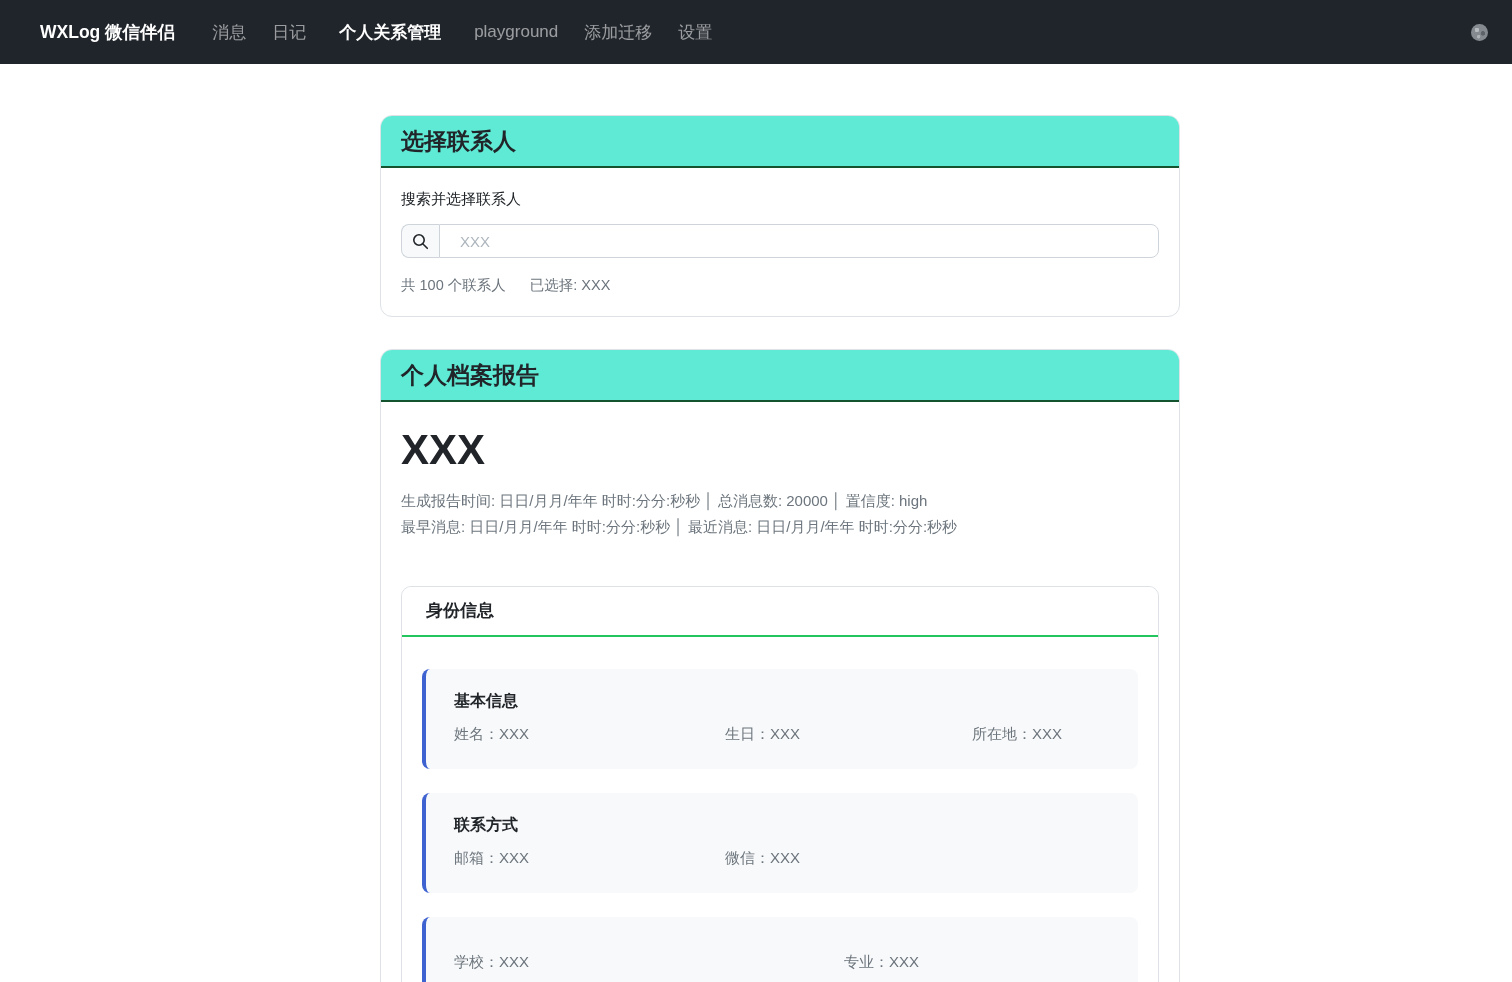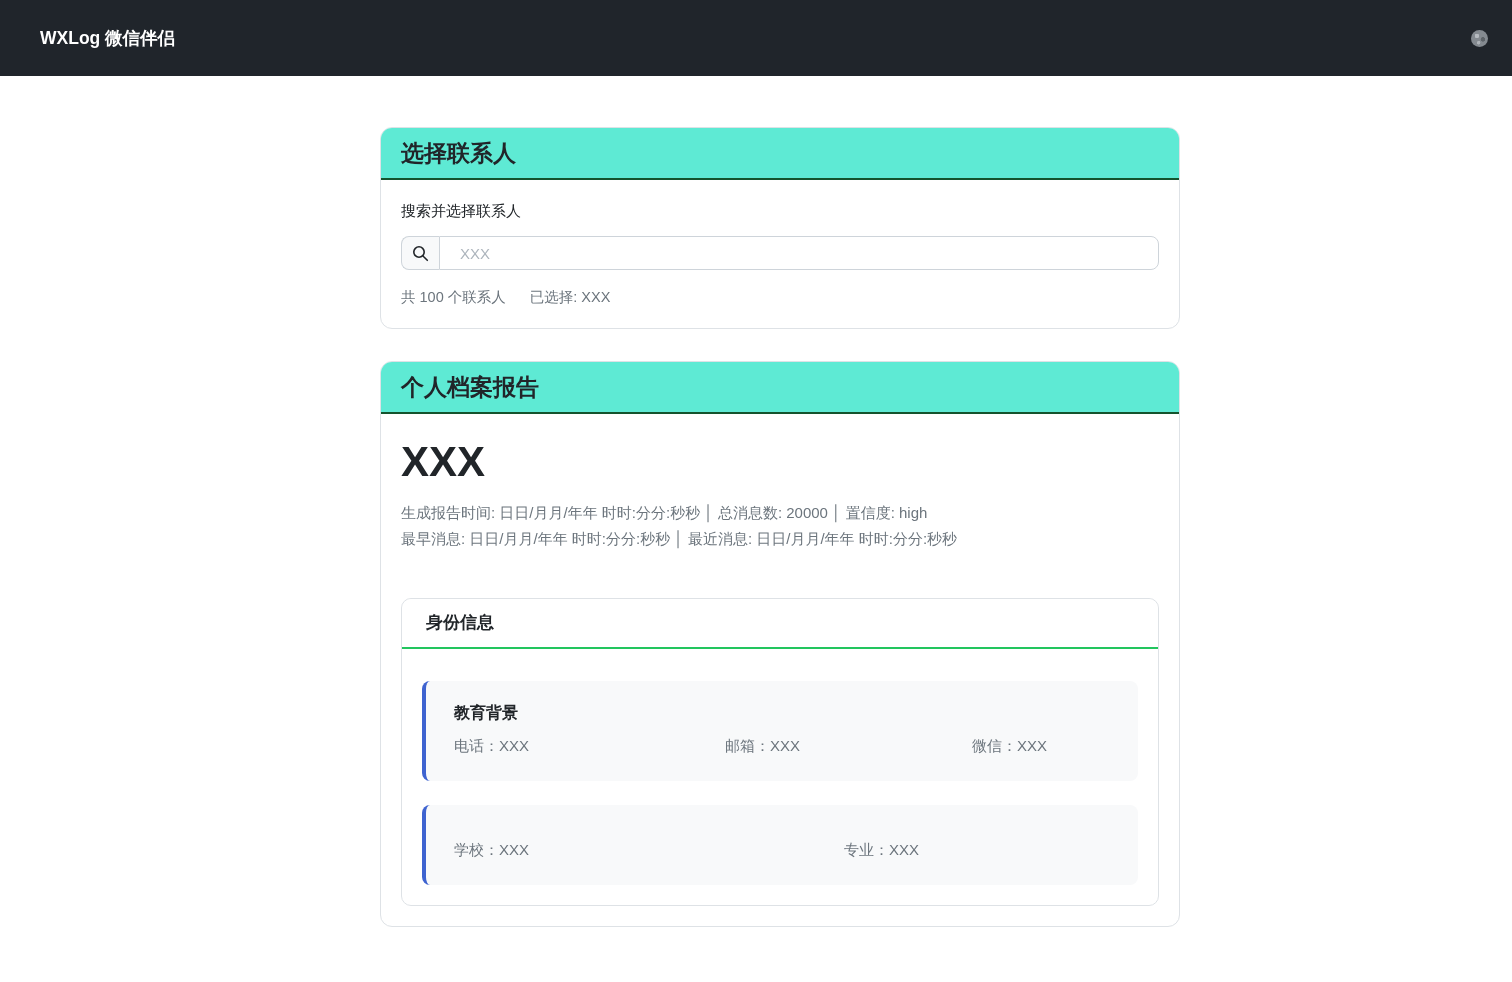--- a/index.html
+++ b/index.html
@@ -5,21 +5,21 @@
   * { margin: 0; padding: 0; box-sizing: border-box; }
   html, body {
     width: 1512px; height: 982px; overflow: hidden;
     background: #ffffff;
     font-family: "Liberation Sans", "DejaVu Sans", sans-serif;
     color: #212529;
   }
 
   
   .navbar {
-    height: 76px; background: #20252b;
+    height: 64px; background: #20252b;
     display: flex; align-items: center;
     padding: 0 24px 0 40px;
   }
   .brand { color: #ffffff; font-weight: 700; font-size: 17.5px; cursor: pointer; white-space: nowrap; }
   .nav-items { display: flex; align-items: center; gap: 26px; margin-left: 37px; font-size: 17px; }
   .nav-item { color: rgba(255,255,255,0.55); cursor: pointer; white-space: nowrap; text-decoration: none; }
   .nav-item.active { color: #ffffff; font-weight: 700; padding: 0 7px; }
   .avatar {
     margin-left: auto; width: 17px; height: 17px; border-radius: 50%;
     background:
@@ -79,20 +79,28 @@
   .info-group-title { font-size: 16px; font-weight: 700; line-height: 20px; color: #212529; }
   .info-grid { display: grid; margin-top: 12px; color: #6c757d; font-size: 15px; line-height: 22px; }
   .cols-3 { grid-template-columns: 271fr 247fr 146fr; }
   .cols-2 { grid-template-columns: 390fr 274fr; }
 </style>
 </head>
 <body>
 
 <nav class="navbar">
   <div class="brand">WXLog 微信伴侣</div>
+  <div class="nav-items">
+    <a class="nav-item">消息</a>
+    <a class="nav-item">日记</a>
+    <a class="nav-item active">个人关系管理</a>
+    <a class="nav-item">playground</a>
+    <a class="nav-item">添加迁移</a>
+    <a class="nav-item">设置</a>
+  </div>
   <div class="avatar"></div>
 </nav>
 
 <main class="page">
 
   <section class="card">
     <div class="card-header">
       <span>选择联系人</span>
     </div>
     <div class="card-body">
@@ -119,25 +127,32 @@
     </div>
     <div class="card-body">
       <h1 class="report-name">XXX</h1>
       <div class="meta-line">生成报告时间: 日日/月月/年年 时时:分分:秒秒 │ 总消息数: 20000 │ 置信度: high</div>
       <div class="meta-line">最早消息: 日日/月月/年年 时时:分分:秒秒 │ 最近消息: 日日/月月/年年 时时:分分:秒秒</div>
 
       <div class="sub-card">
         <div class="sub-card-header">身份信息</div>
         <div class="sub-card-body">
 
+          <div class="info-group">
+            <div class="info-group-title">基本信息</div>
+            <div class="info-grid cols-3">
+              <span>姓名：XXX</span>
+              <span>生日：XXX</span>
+              <span>所在地：XXX</span>
+            </div>
+          </div>
 
           <div class="info-group">
-            <div class="info-group-title">教育背景</div>
+            <div class="info-group-title">联系方式</div>
             <div class="info-grid cols-3">
-              <span>电话：XXX</span>
               <span>邮箱：XXX</span>
               <span>微信：XXX</span>
             </div>
           </div>
 
           <div class="info-group">
             <div class="info-grid cols-2">
               <span>学校：XXX</span>
               <span>专业：XXX</span>
             </div>

